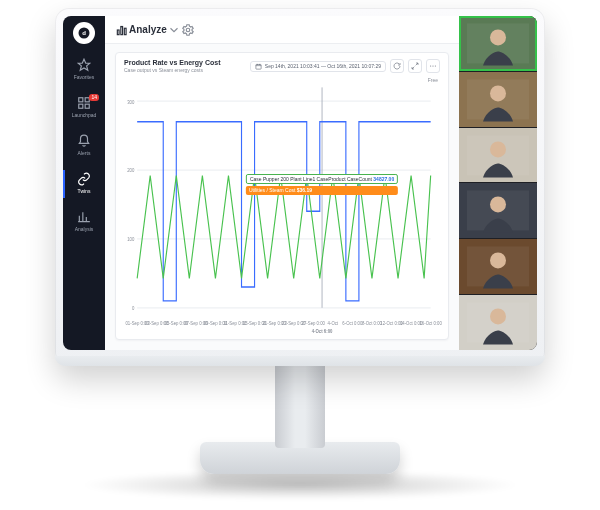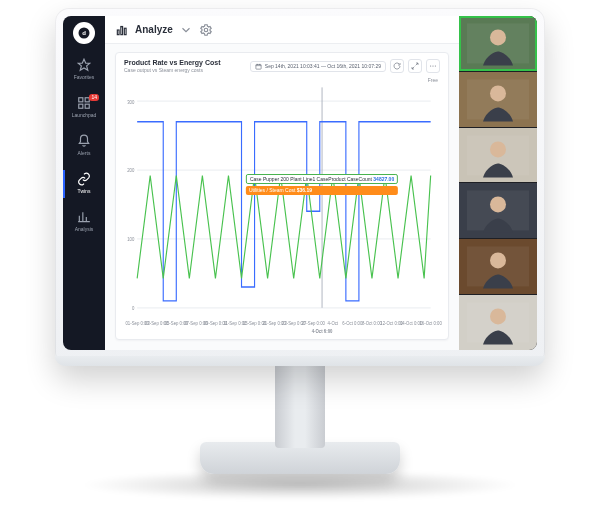--- a/index.html
+++ b/index.html
@@ -72,21 +72,21 @@
     position: absolute; top: 2px; right: 6px;
     background: #e53935; color: #fff; font-size: 5px; padding: 0 2px;
     border-radius: 3px; line-height: 7px;
   }
 
   .main {
     flex: 1; display: flex; flex-direction: column; min-width: 0;
     background: #fafbfc;
   }
   .topbar {
-    height: 28px; display: flex; align-items: center; gap: 6px;
+    height: 28px; display: flex; align-items: center; 
     padding: 0 10px; background: #fff; border-bottom: 1px solid #eceef1;
     font-size: 10px; color: #2a2f3a; font-weight: 600;
   }
   .topbar .chev, .topbar .gear { color: #8a8f99; }
   .chev svg, .gear svg, .topbar .bar-icon svg { width: 14px; height: 14px; display:block; }
 
   .content { flex: 1; padding: 8px 10px 10px; min-height: 0; }
   .card {
     background: #fff; border: 1px solid #e9ebef; border-radius: 4px;
     height: 100%; display: flex; flex-direction: column;

